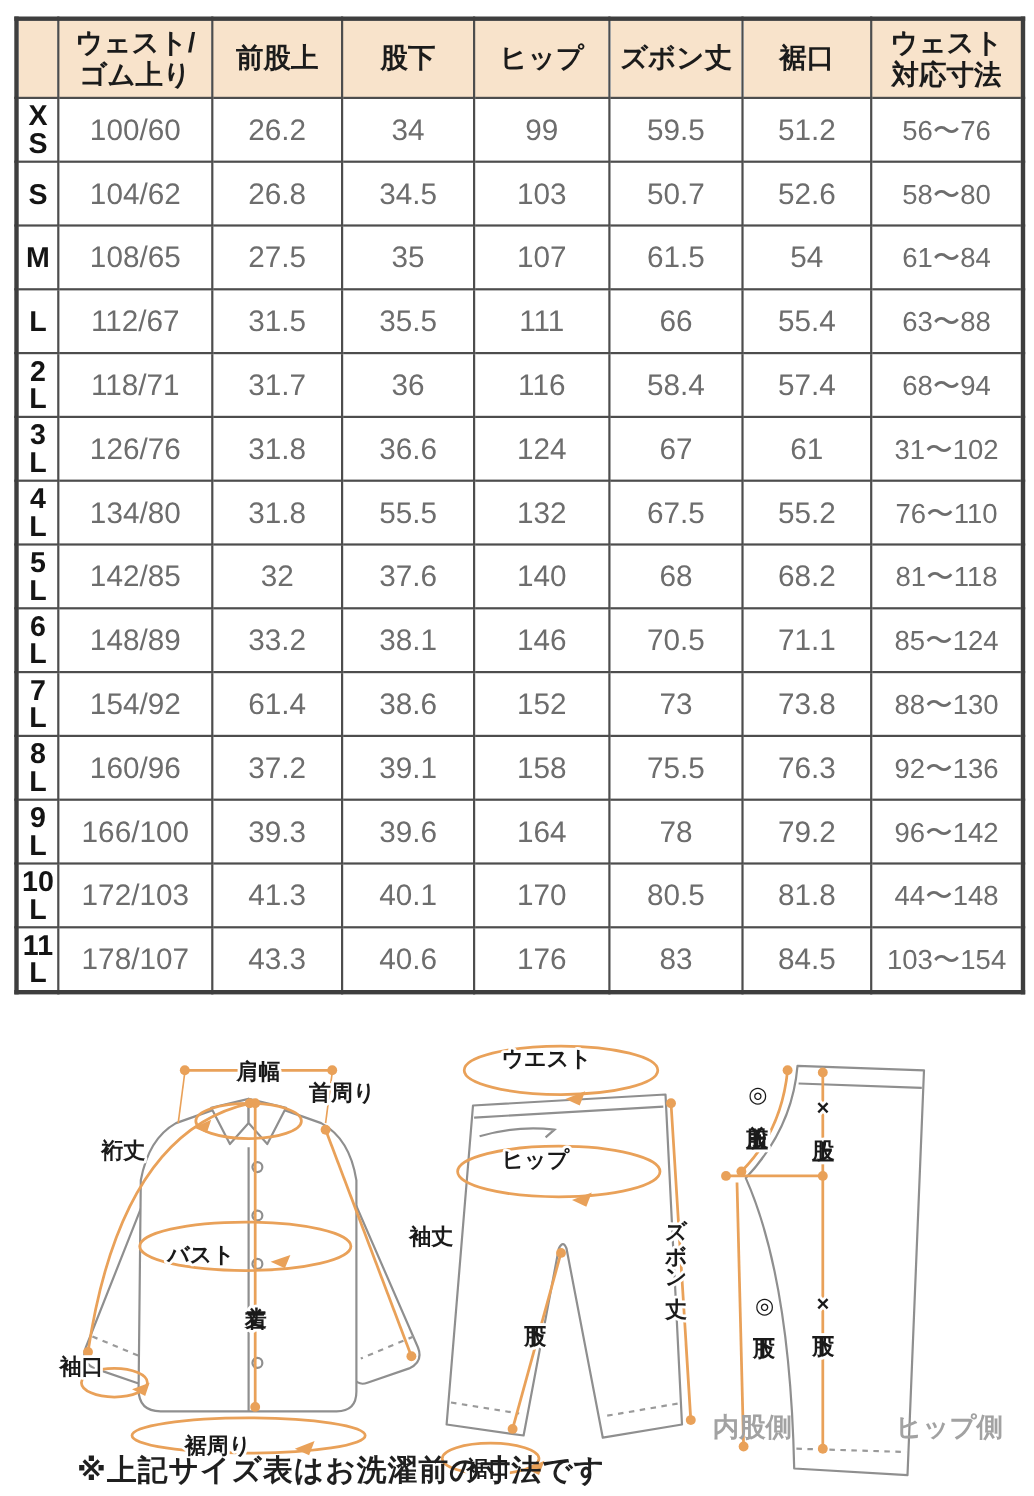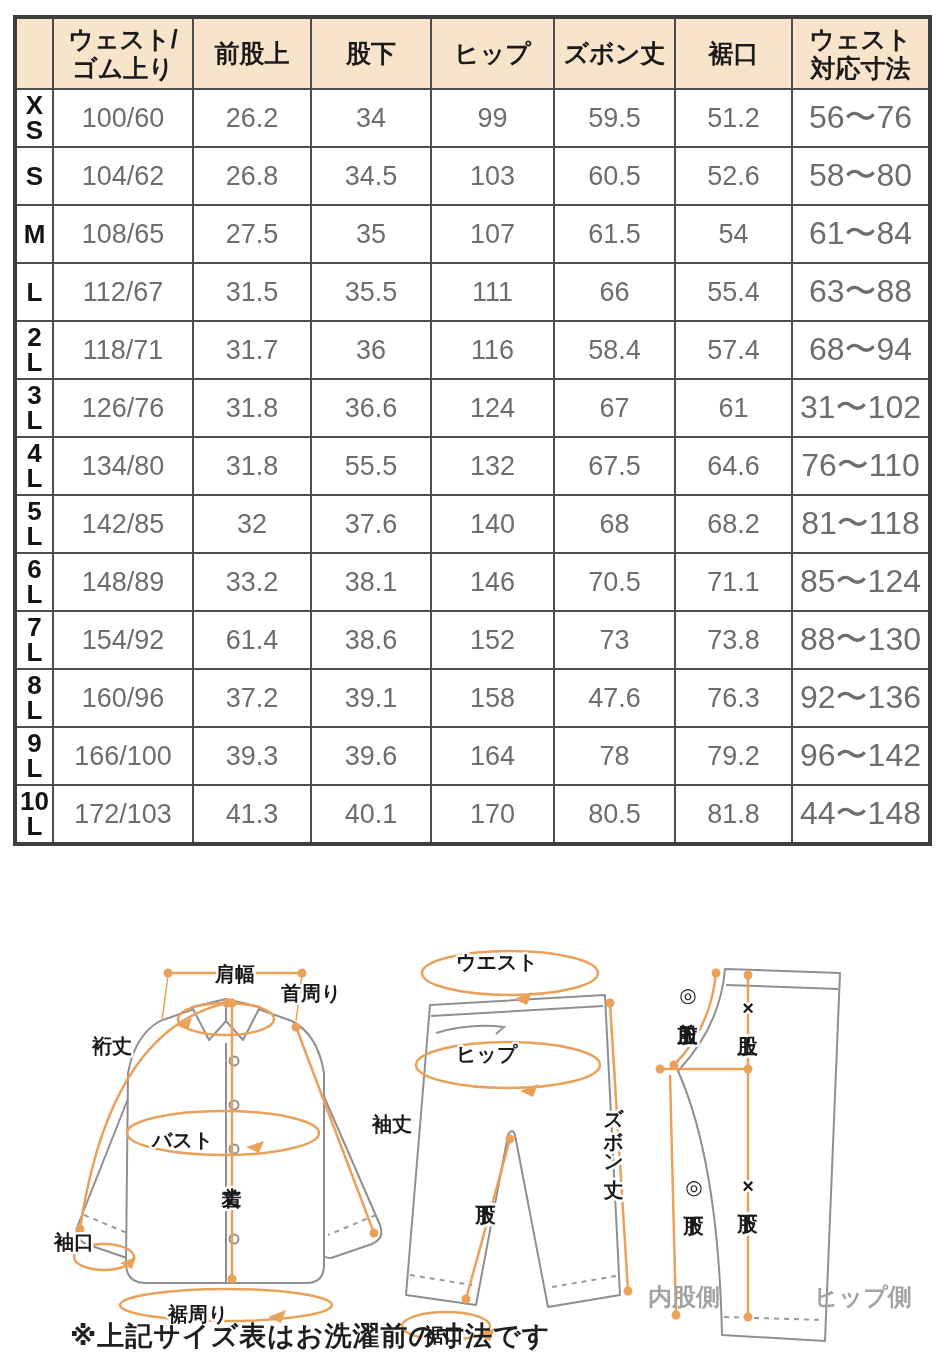--- a/index.html
+++ b/index.html
@@ -12,21 +12,21 @@
       border-collapse:collapse;table-layout:fixed;
       border:4px solid #3e3e3e;}
   #size-table th,#size-table td{
       border:2px solid #4d4d4d;text-align:center;vertical-align:middle;
       white-space:pre-line;padding:0;overflow:hidden;}
   #size-table th{background:#f8e3cb;color:#1b1b1b;font-weight:bold;
       font-size:25px;line-height:1.15;height:69px;}
   #size-table td.size-cell{color:#141414;font-weight:bold;font-size:26px;
       line-height:0.95;height:56px;}
   #size-table td.value-cell{color:#6d6d6d;font-size:27px;}
-  #size-table td.value-cell:last-child{font-size:32px;}
+  #size-table td.value-cell:last-child{font-size:25px;}
 
   
   .diag{position:absolute;}
   .g-outline{fill:#ffffff;stroke:#8f8f8f;stroke-width:2;stroke-linejoin:round;}
   .g-line{fill:none;stroke:#8f8f8f;stroke-width:2;}
   .g-dash{fill:none;stroke:#9a9a9a;stroke-width:2;stroke-dasharray:5 5;}
   .o-line{fill:none;stroke:#e9a159;stroke-width:2.5;}
   .o-thin{fill:none;stroke:#e9a159;stroke-width:1.5;}
   .o-dot{fill:#e9a159;stroke:none;}
   .o-arrow{fill:#e9a159;stroke:none;}
@@ -79,21 +79,21 @@
           <td class="value-cell">59.5</td>
           <td class="value-cell">51.2</td>
           <td class="value-cell">56〜76</td>
         </tr>
         <tr>
           <td class="size-cell">S</td>
           <td class="value-cell">104/62</td>
           <td class="value-cell">26.8</td>
           <td class="value-cell">34.5</td>
           <td class="value-cell">103</td>
-          <td class="value-cell">60.5</td>
+          <td class="value-cell">50.7</td>
           <td class="value-cell">52.6</td>
           <td class="value-cell">58〜80</td>
         </tr>
         <tr>
           <td class="size-cell">M</td>
           <td class="value-cell">108/65</td>
           <td class="value-cell">27.5</td>
           <td class="value-cell">35</td>
           <td class="value-cell">107</td>
           <td class="value-cell">61.5</td>
@@ -133,21 +133,21 @@
           <td class="value-cell">31〜102</td>
         </tr>
         <tr>
           <td class="size-cell">4
 L</td>
           <td class="value-cell">134/80</td>
           <td class="value-cell">31.8</td>
           <td class="value-cell">55.5</td>
           <td class="value-cell">132</td>
           <td class="value-cell">67.5</td>
-          <td class="value-cell">64.6</td>
+          <td class="value-cell">55.2</td>
           <td class="value-cell">76〜110</td>
         </tr>
         <tr>
           <td class="size-cell">5
 L</td>
           <td class="value-cell">142/85</td>
           <td class="value-cell">32</td>
           <td class="value-cell">37.6</td>
           <td class="value-cell">140</td>
           <td class="value-cell">68</td>
@@ -176,21 +176,21 @@
           <td class="value-cell">73.8</td>
           <td class="value-cell">88〜130</td>
         </tr>
         <tr>
           <td class="size-cell">8
 L</td>
           <td class="value-cell">160/96</td>
           <td class="value-cell">37.2</td>
           <td class="value-cell">39.1</td>
           <td class="value-cell">158</td>
-          <td class="value-cell">47.6</td>
+          <td class="value-cell">75.5</td>
           <td class="value-cell">76.3</td>
           <td class="value-cell">92〜136</td>
         </tr>
         <tr>
           <td class="size-cell">9
 L</td>
           <td class="value-cell">166/100</td>
           <td class="value-cell">39.3</td>
           <td class="value-cell">39.6</td>
           <td class="value-cell">164</td>
@@ -201,20 +201,31 @@
         <tr>
           <td class="size-cell">10
 L</td>
           <td class="value-cell">172/103</td>
           <td class="value-cell">41.3</td>
           <td class="value-cell">40.1</td>
           <td class="value-cell">170</td>
           <td class="value-cell">80.5</td>
           <td class="value-cell">81.8</td>
           <td class="value-cell">44〜148</td>
+        </tr>
+        <tr>
+          <td class="size-cell">11
+L</td>
+          <td class="value-cell">178/107</td>
+          <td class="value-cell">43.3</td>
+          <td class="value-cell">40.6</td>
+          <td class="value-cell">176</td>
+          <td class="value-cell">83</td>
+          <td class="value-cell">84.5</td>
+          <td class="value-cell">103〜154</td>
         </tr>
       </tbody>
   </table>
 
   <svg class="diag" style="left:40px;top:943px" width="390" height="390" viewBox="0 0 390 390">
 
     <path class="g-outline" d="M118,80 L38,282 Q33,295 46,301 L84,314 Q94,318 99,305 L150,160 Z"></path>
     <path class="g-outline" d="M252,80 L340,282 Q345,295 332,301 L294,314 Q284,318 279,305 L228,160 Z"></path>
     <path class="g-dash" d="M44,272 L92,292"></path>
     <path class="g-dash" d="M336,272 L288,292"></path>

